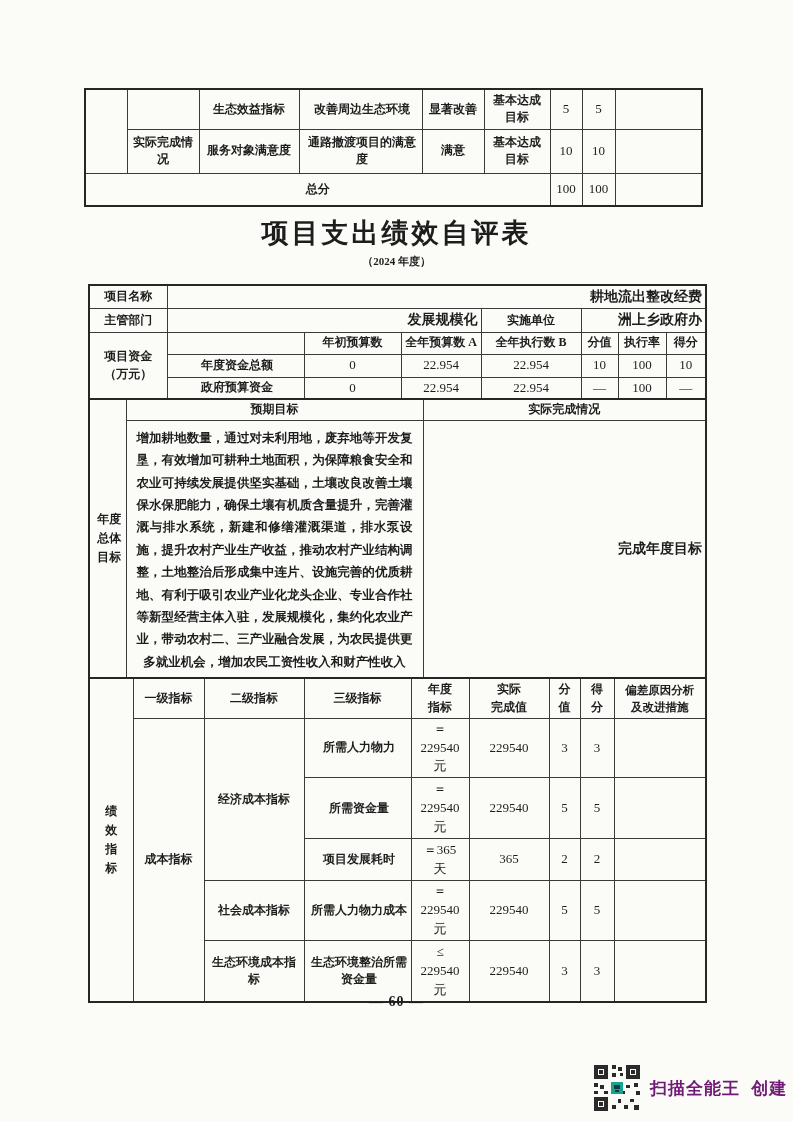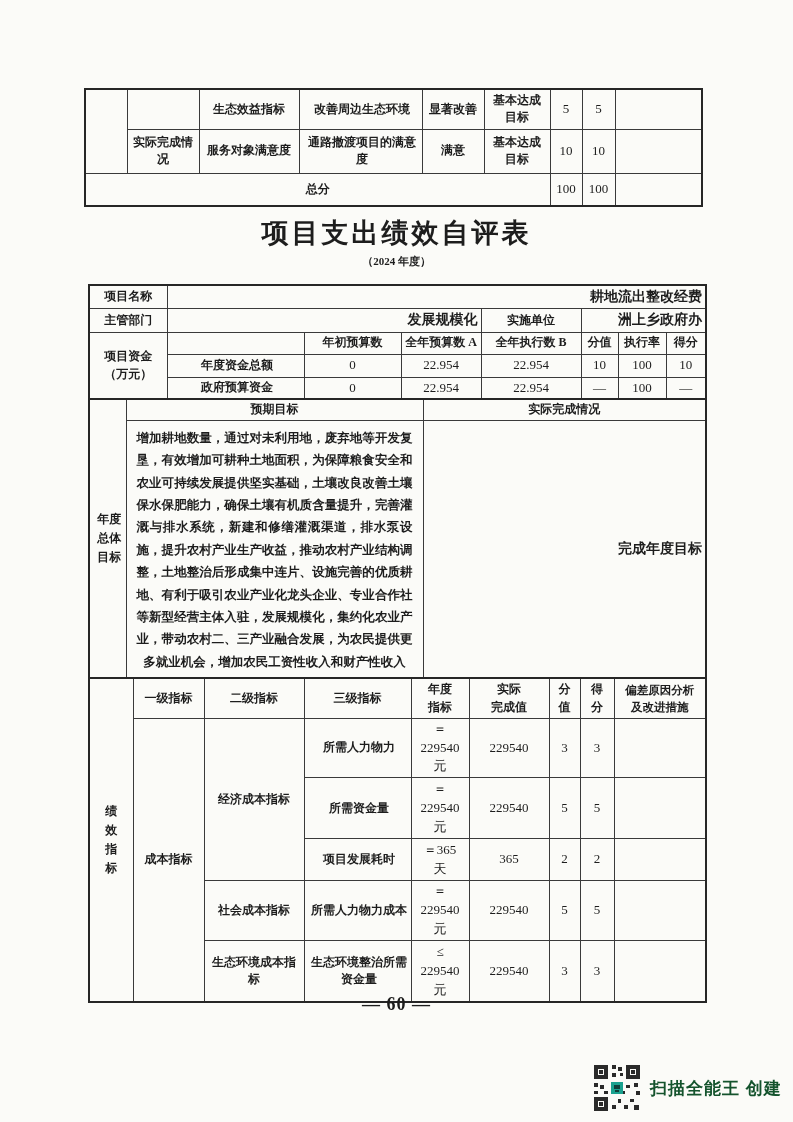--- a/index.html
+++ b/index.html
@@ -34,29 +34,29 @@
   .tableB table:first-child{margin-top:0;}
   .goal-text{
     text-align:justify; text-align-last:center; font-size:12.5px;
     line-height:22.4px; padding:6px 10px 4px 10px; vertical-align:middle;margin-top:38px;
   }
   .vwrap{display:inline-block; word-break:break-all; line-height:19px; font-weight:600;}
   .v2{width:27px;text-align:right;}
   .v1{width:14px;}
   .pageno{
     position:absolute; top:994px; left:0; width:100%;
-    text-align:center; font-size:18px; font-weight:600; letter-spacing:1px;
+    text-align:center; font-size:14px; font-weight:600; letter-spacing:1px;
   }
   .scan-mark{
     position:absolute; top:1064px; left:594px; height:48px;
     display:flex; align-items:center; gap:10px;
   }
   .scan-text{
-    font-family:Liberation Sans, sans-serif;
-    font-size:17px; font-weight:700; color:#14532d; letter-spacing:1px;
+    font-family:Liberation Mono, monospace;
+    font-size:17px; font-weight:700; color:#701a75; letter-spacing:1px;
   }
 </style>
 </head>
 <body>
 
 <div class="page">
 
   <table class="sheet tableA">
     <colgroup>
       <col style="width:42px">

